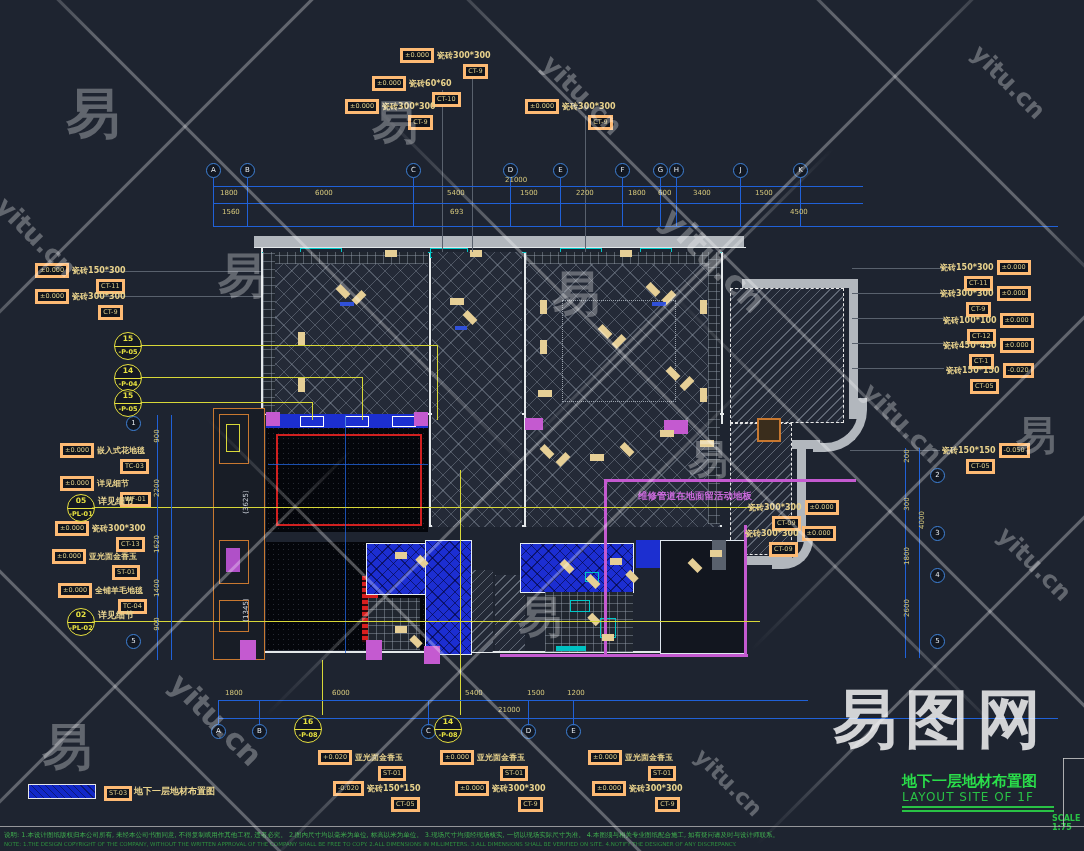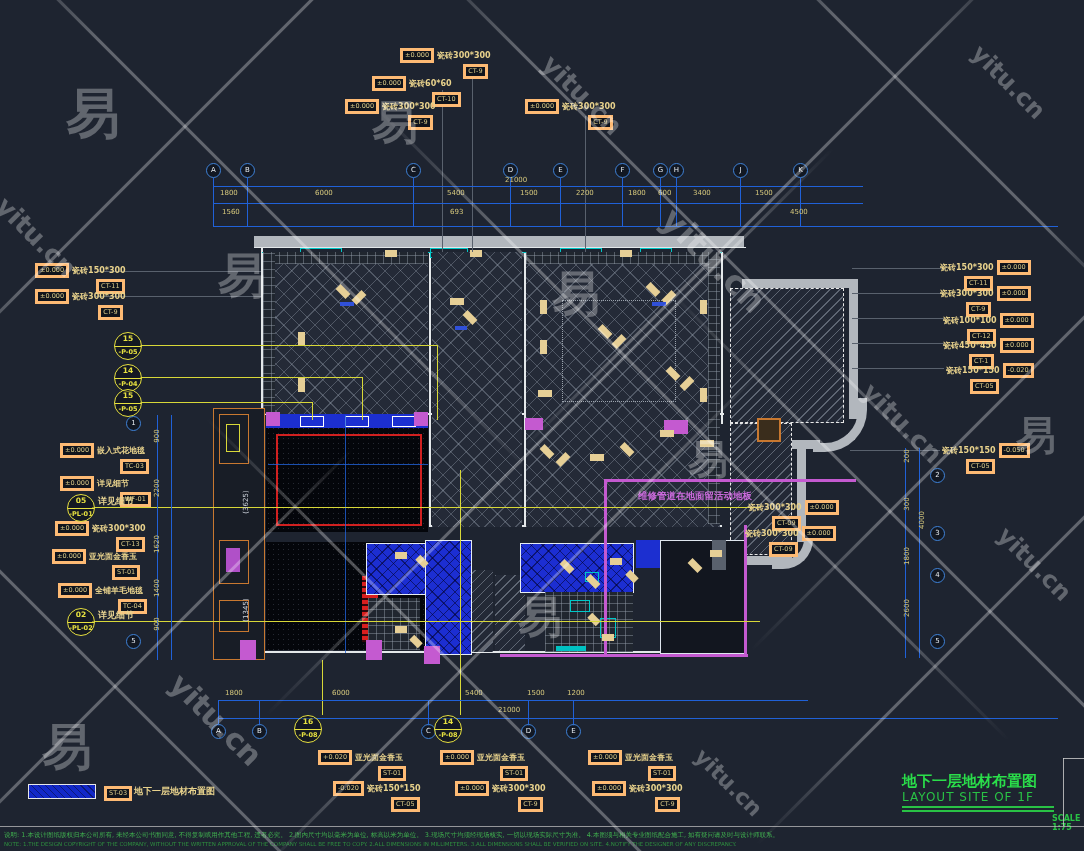--- a/index.html
+++ b/index.html
@@ -513,14 +513,15 @@
 
   <span class="abs wm" style="left:66px;top:78px;font-size:54px">易</span>
   <span class="abs wm" style="left:372px;top:92px;font-size:46px">易</span>
   <span class="abs wm" style="left:218px;top:244px;font-size:48px">易</span>
   <span class="abs wm" style="left:552px;top:262px;font-size:48px">易</span>
   <span class="abs wm" style="left:688px;top:432px;font-size:40px">易</span>
   <span class="abs wm" style="left:1016px;top:408px;font-size:40px">易</span>
   <span class="abs wm" style="left:518px;top:588px;font-size:44px">易</span>
   <span class="abs wm" style="left:42px;top:714px;font-size:50px">易</span>
 
+  <span class="abs brand" style="left:833px;top:676px;font-size:64px">易图网</span>
 
 </div>
 
 </body></html>

